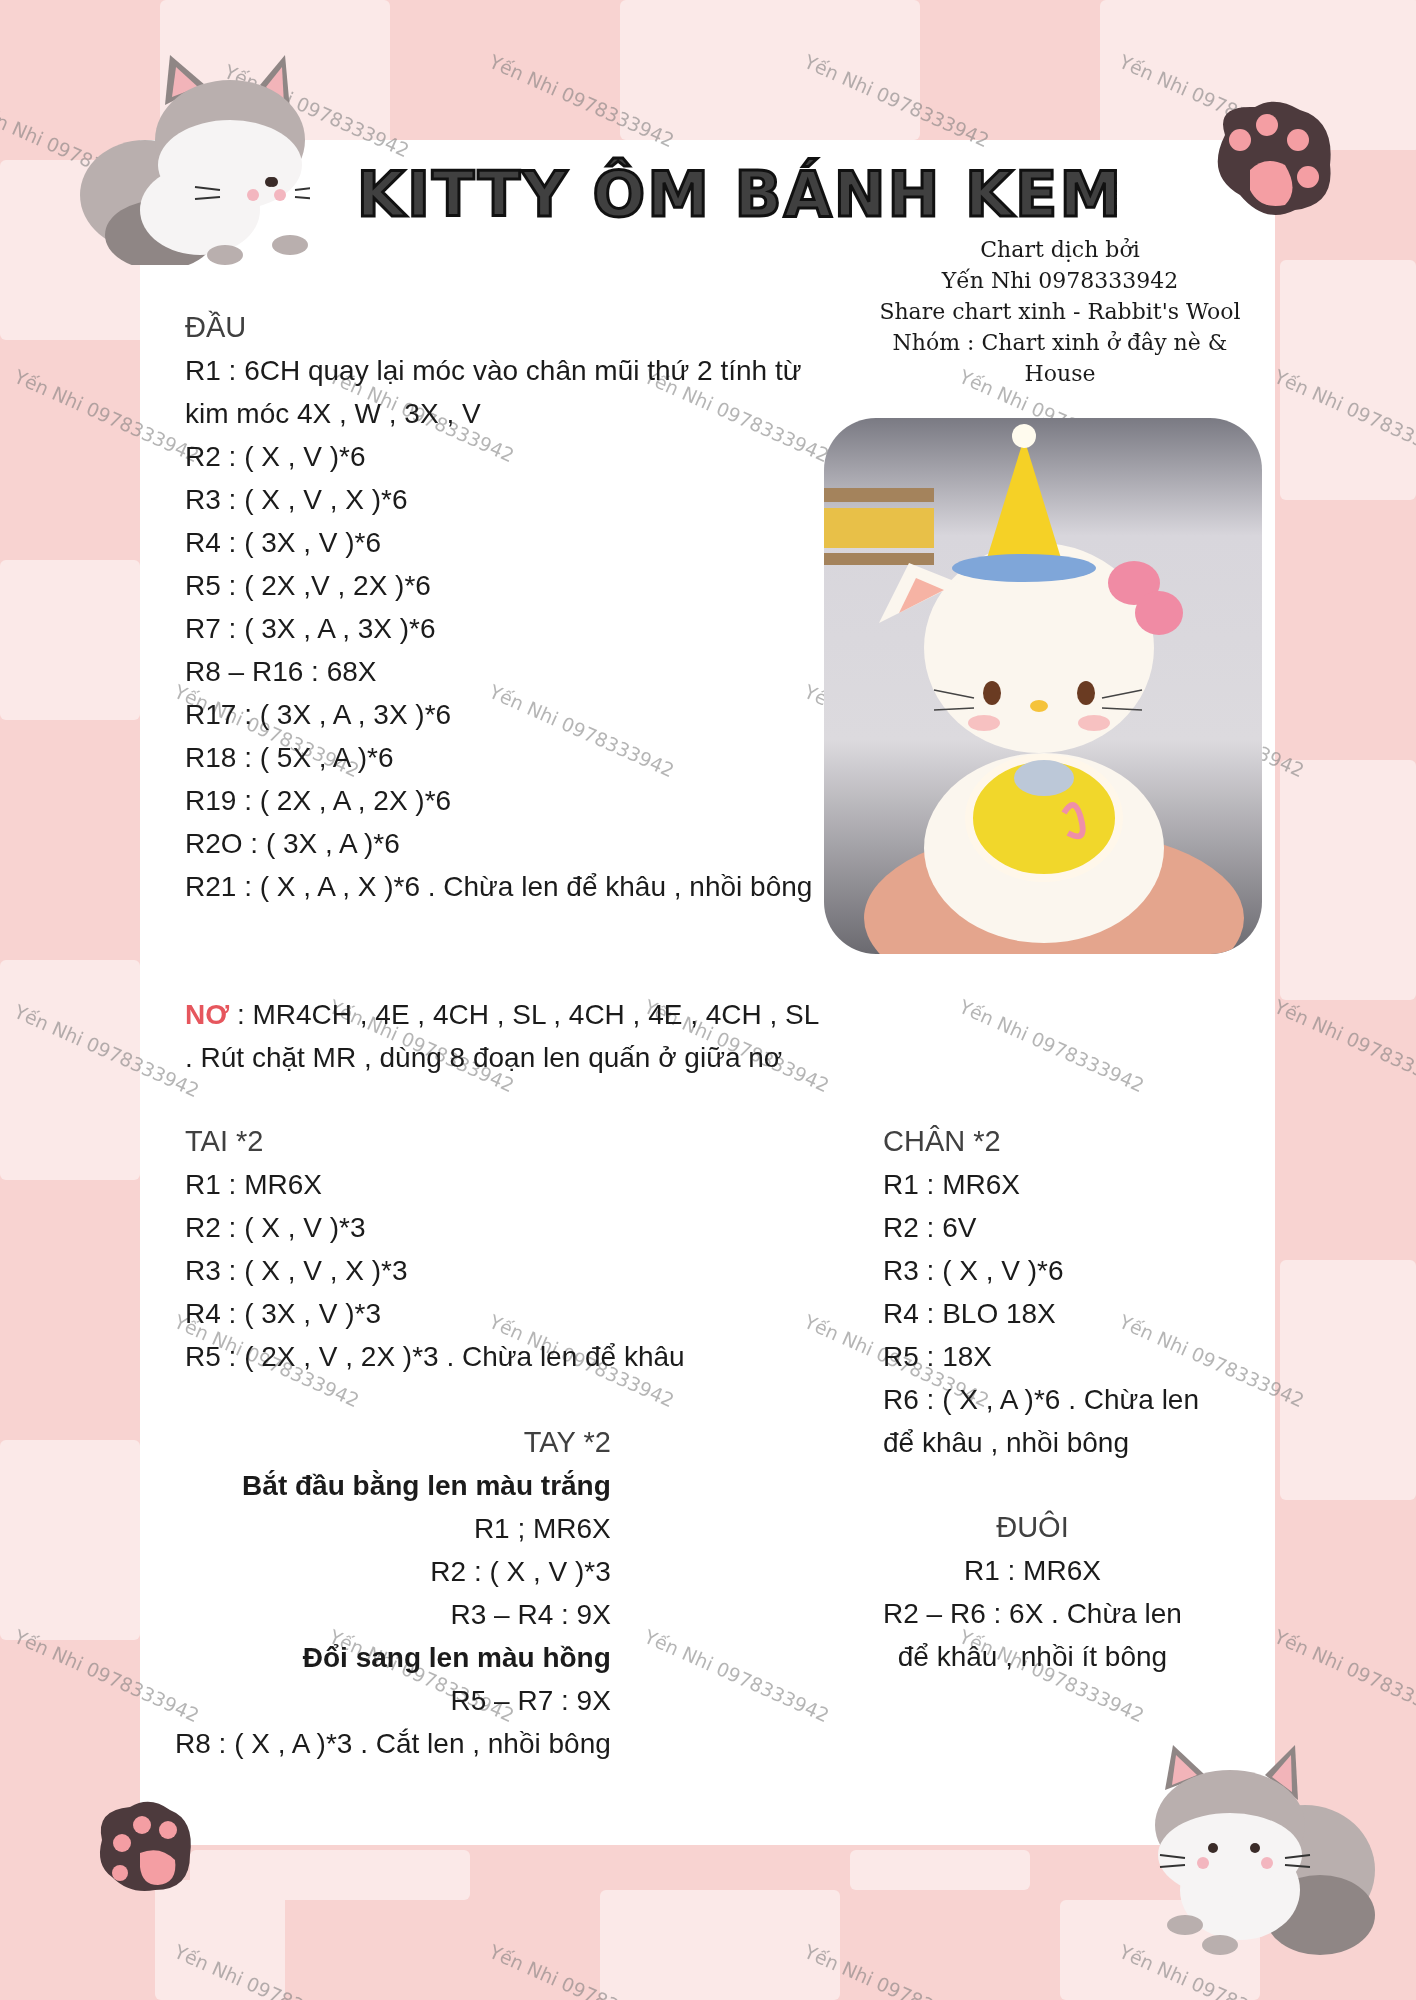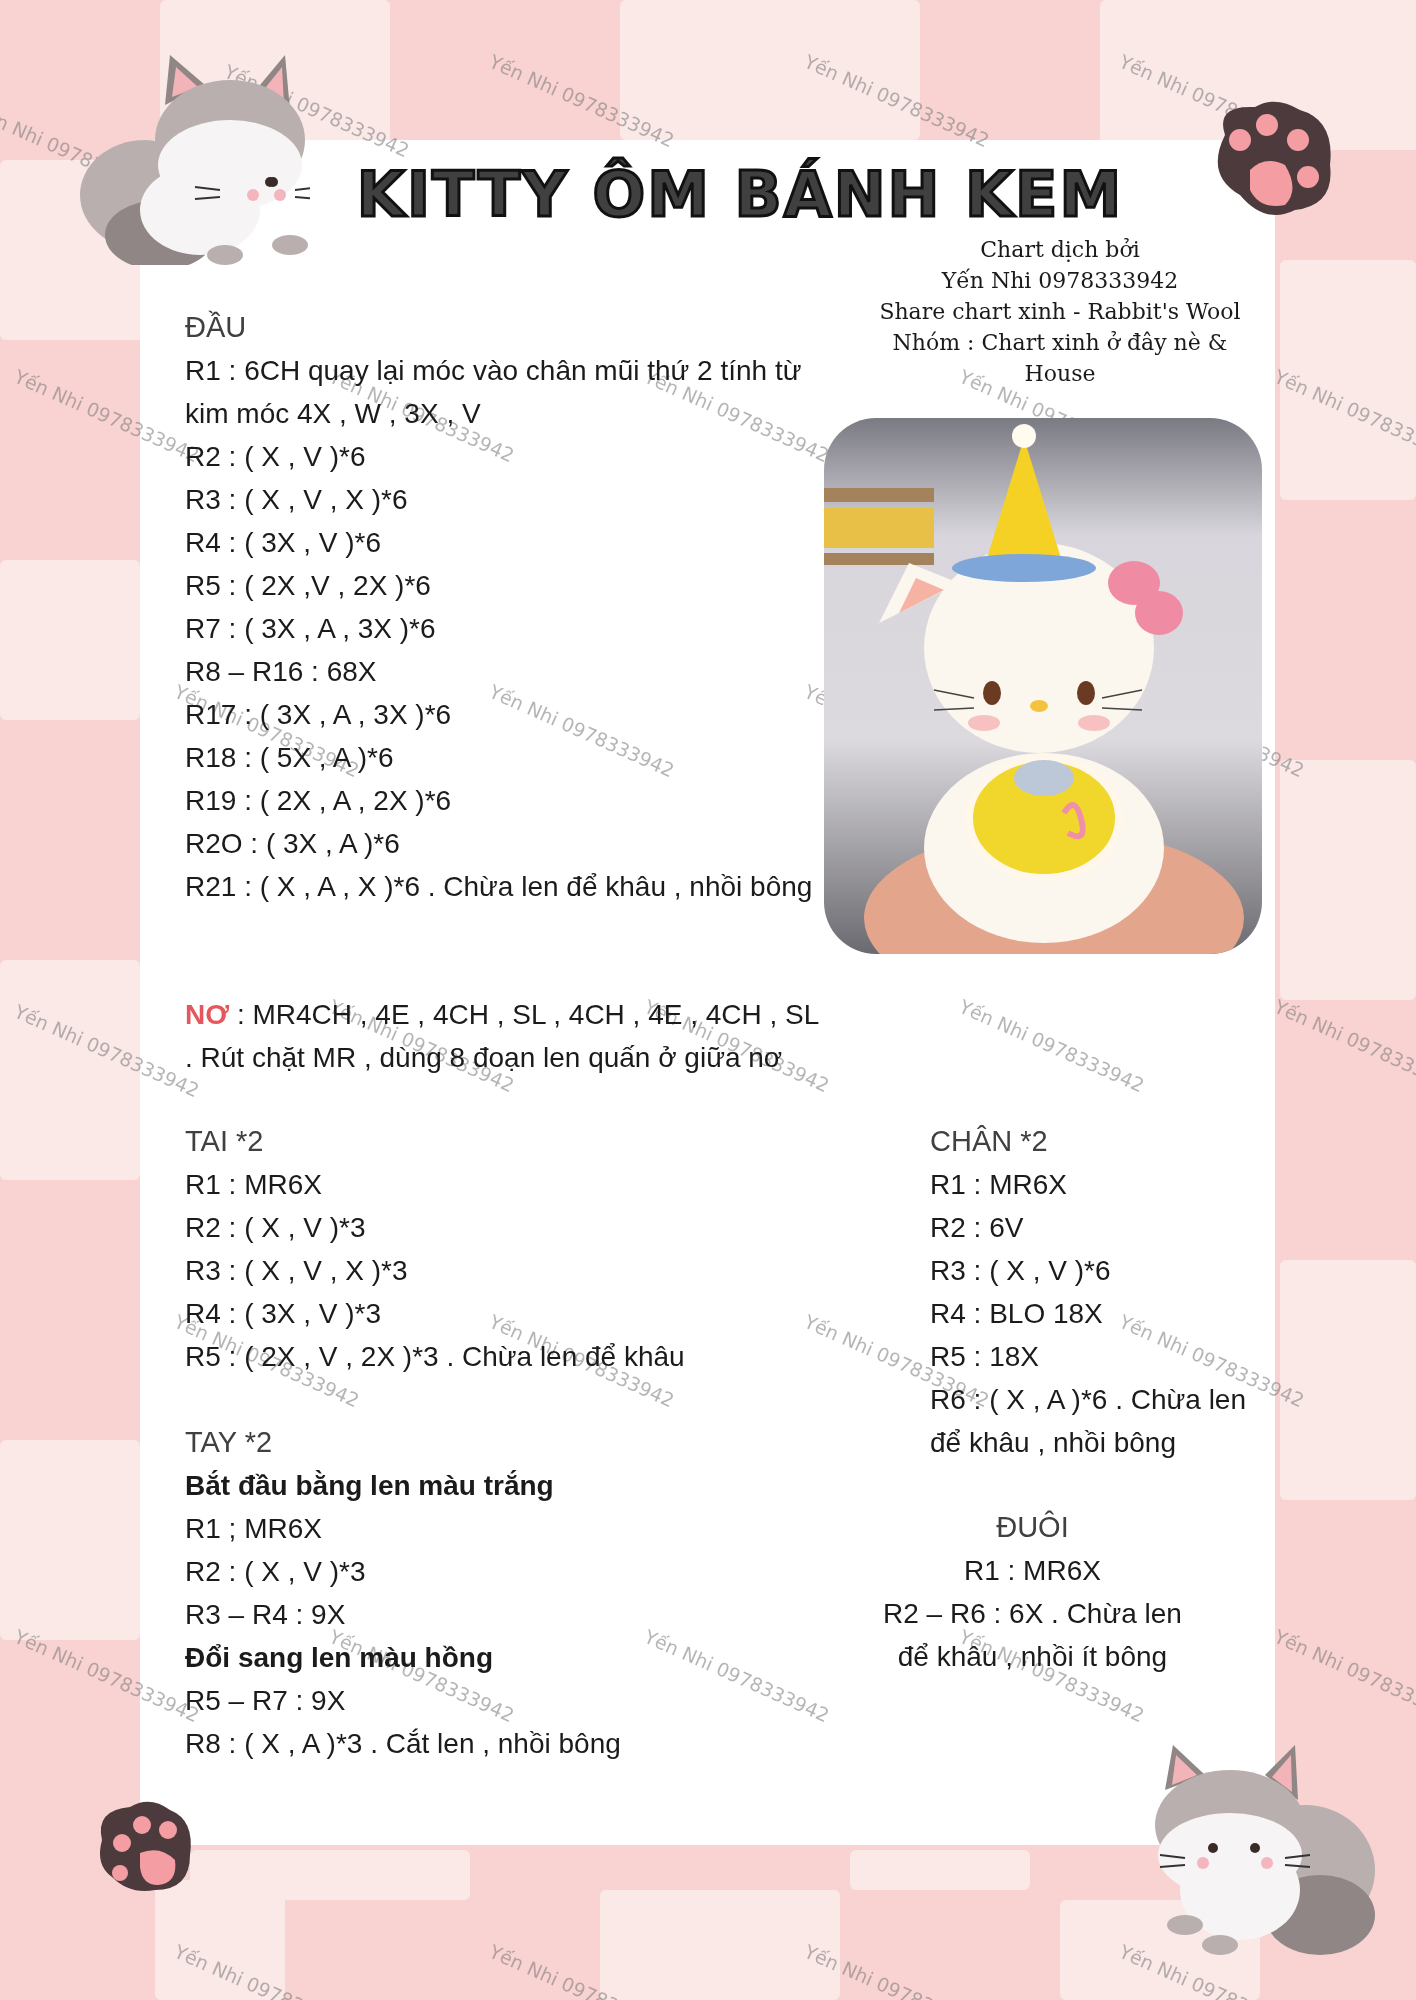--- a/index.html
+++ b/index.html
@@ -177,32 +177,32 @@
 
 <div class="section" style="left:185px;top:1120px;">
   <div class="heading">TAI *2</div>
   <div class="line">R1 : MR6X</div>
   <div class="line">R2 : ( X , V )*3</div>
   <div class="line">R3 : ( X , V , X )*3</div>
   <div class="line">R4 : ( 3X , V )*3</div>
   <div class="line">R5 : ( 2X , V , 2X )*3 . Chừa len để khâu</div>
 </div>
 
-<div class="section" style="left:185px;top:1421px;">
+<div class="section" style="left:175px;top:1421px;text-align:right;">
   <div class="heading">TAY *2</div>
   <div class="line bold">Bắt đầu bằng len màu trắng</div>
   <div class="line">R1 ; MR6X</div>
   <div class="line">R2 : ( X , V )*3</div>
   <div class="line">R3 – R4 : 9X</div>
   <div class="line bold">Đổi sang len màu hồng</div>
   <div class="line">R5 – R7 : 9X</div>
   <div class="line">R8 : ( X , A )*3 . Cắt len , nhồi bông</div>
 </div>
 
-<div class="section" style="left:930px;top:1120px;">
+<div class="section" style="left:883px;top:1120px;">
   <div class="heading">CHÂN *2</div>
   <div class="line">R1 : MR6X</div>
   <div class="line">R2 : 6V</div>
   <div class="line">R3 : ( X , V )*6</div>
   <div class="line">R4 : BLO 18X</div>
   <div class="line">R5 : 18X</div>
   <div class="line">R6 : ( X , A )*6 . Chừa len</div>
   <div class="line">để khâu , nhồi bông</div>
 </div>
 

